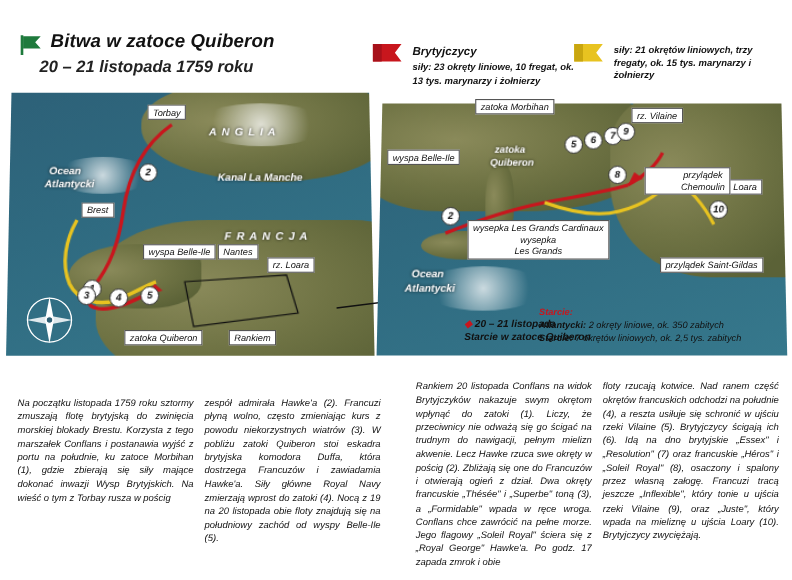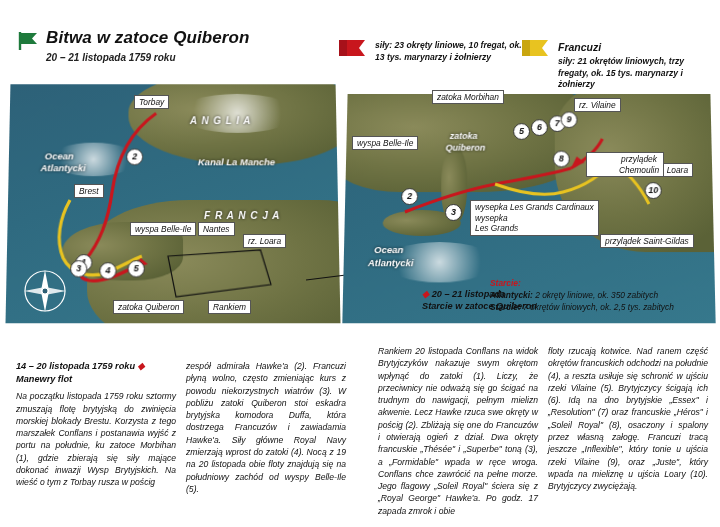--- a/index.html
+++ b/index.html
@@ -17,22 +17,22 @@
   
   .header-flag {
     position:absolute; left:18px; top:30px; width:22px; height:22px;
   }
   .title {
     position:absolute; left:46px; top:28px;
     font-size:17px; font-weight:bold; letter-spacing:0.1px;
     color:#111;
   }
   .subtitle {
-    position:absolute; left:46px; top:52px;
-    font-size:10px; font-weight:bold; color:#222;
+    position:absolute; left:36px; top:52px;
+    font-size:15px; font-weight:bold; color:#222;
   }
 
   
   .legend { position:absolute; font-size:8.6px; line-height:1.35; color:#111; }
   .legend .lg-title { font-weight:bold; font-size:10.5px; margin-bottom:2px; }
   .legend .lg-body { font-weight:bold; }
   .lg-badge { position:absolute; width:30px; height:20px; }
 
   #legend-br { left:375px; top:40px; width:150px; }
   #legend-fr { left:558px; top:40px; width:150px; }
@@ -116,32 +116,32 @@
     <path d="M3 3 L19 3 L14 8.5 L19 14 L3 14 Z" fill="#1e7a3c"></path>
   </svg>
   <div class="title">Bitwa w zatoce Quiberon</div>
   <div class="subtitle">20 – 21 listopada 1759 roku</div>
 
   <svg id="badge-br" class="lg-badge" viewBox="0 0 30 20">
     <path d="M2 2 L28 2 L22 10 L28 18 L2 18 Z" fill="#c8161d"></path>
     <path d="M2 2 L2 18 L10 18 L10 2 Z" fill="#a7111a"></path>
   </svg>
   <div class="legend" id="legend-br">
+    <div class="lg-title">Brytyjczycy</div>
     <div class="lg-body">
       <span>siły:</span>
       <span>23 okręty liniowe, 10 fregat, ok. 13 tys. marynarzy i żołnierzy</span>
     </div>
   </div>
 
   <svg id="badge-fr" class="lg-badge" viewBox="0 0 30 20">
     <path d="M2 2 L28 2 L22 10 L28 18 L2 18 Z" fill="#e8c320"></path>
     <path d="M2 2 L2 18 L10 18 L10 2 Z" fill="#c9a60f"></path>
   </svg>
   <div class="legend" id="legend-fr">
-    <div class="lg-title">Francuzi</div>
     <div class="lg-body">
       <span>siły:</span>
       <span>21 okrętów liniowych, trzy fregaty, ok. 15 tys. marynarzy i żołnierzy</span>
     </div>
   </div>
 
   <div class="map" id="map-left">
     <div class="sea"></div>
 
     <div class="land" style="left:120px; top:-12px; width:230px; height:95px; border-radius:45% 40% 50% 55%;"></div>
@@ -229,21 +229,21 @@
   </div>
 
   <div class="boxlabel" style="left:432px; top:90px;">zatoka Morbihan</div>
   <div class="boxlabel" style="left:352px; top:136px;">wyspa Belle-Ile</div>
   <div class="boxlabel" style="left:574px; top:98px;">rz. Vilaine</div>
   <div class="boxlabel" style="left:650px; top:163px;">rz. Loara</div>
   <div class="boxlabel" style="left:586px; top:152px; text-align:center; line-height:1.25;padding-left:32px;">
     <span>przylądek</span><br>
     <span>Chemoulin</span>
   </div>
-  <div class="boxlabel" style="left:470px; top:200px; line-height:1.25;">
+  <div class="boxlabel" style="left:425px; top:200px; text-align:center; line-height:1.25;">
     <span>wysepka
 Les Grands
 Cardinaux</span><br>
     <span>wysepka</span><br>
     <span>Les Grands</span>
   </div>
   <div class="boxlabel" style="left:600px; top:234px;">przylądek Saint-Gildas</div>
 
   <div class="straty">
     <div class="s-head">Starcie:</div>
@@ -257,25 +257,20 @@
     </div>
   </div>
 
   <div id="head-right">
     <span class="diamond">◆</span>
     <span>20 – 21 listopada</span><br>
     <span>Starcie w zatoce Quiberon</span>
   </div>
 
   <div class="col" id="col1">
-    <div class="hd">
-      <span>14 – 20 listopada 1759 roku</span>
-      <span class="diamond">◆</span><br>
-      <span>Manewry flot</span>
-    </div>
     <div>Na początku listopada 1759 roku sztormy zmuszają flotę brytyjską do zwinięcia morskiej blokady Brestu. Korzysta z tego marszałek Conflans i postanawia wyjść z portu na południe, ku zatoce Morbihan (1), gdzie zbierają się siły mające dokonać inwazji Wysp Brytyjskich. Na wieść o tym z Torbay rusza w pościg</div>
   </div>
 
   <div class="col" id="col2">
     <div>zespół admirała Hawke'a (2). Francuzi płyną wolno, często zmieniając kurs z powodu niekorzystnych wiatrów (3). W pobliżu zatoki Quiberon stoi eskadra brytyjska komodora Duffa, która dostrzega Francuzów i zawiadamia Hawke'a. Siły główne Royal Navy zmierzają wprost do zatoki (4). Nocą z 19 na 20 listopada obie floty znajdują się na południowy zachód od wyspy Belle-Ile (5).</div>
   </div>
 
   <div class="col" id="col3">
     <div>Rankiem 20 listopada Conflans na widok Brytyjczyków nakazuje swym okrętom wpłynąć do zatoki (1). Liczy, że przeciwnicy nie odważą się go ścigać na trudnym do nawigacji, pełnym mielizn akwenie. Lecz Hawke rzuca swe okręty w pościg (2). Zbliżają się one do Francuzów i otwierają ogień z dział. Dwa okręty francuskie „Thésée" i „Superbe" toną (3), a „Formidable" wpada w ręce wroga. Conflans chce zawrócić na pełne morze. Jego flagowy „Soleil Royal" ściera się z „Royal George" Hawke'a. Po godz. 17 zapada zmrok i obie</div>
   </div>

